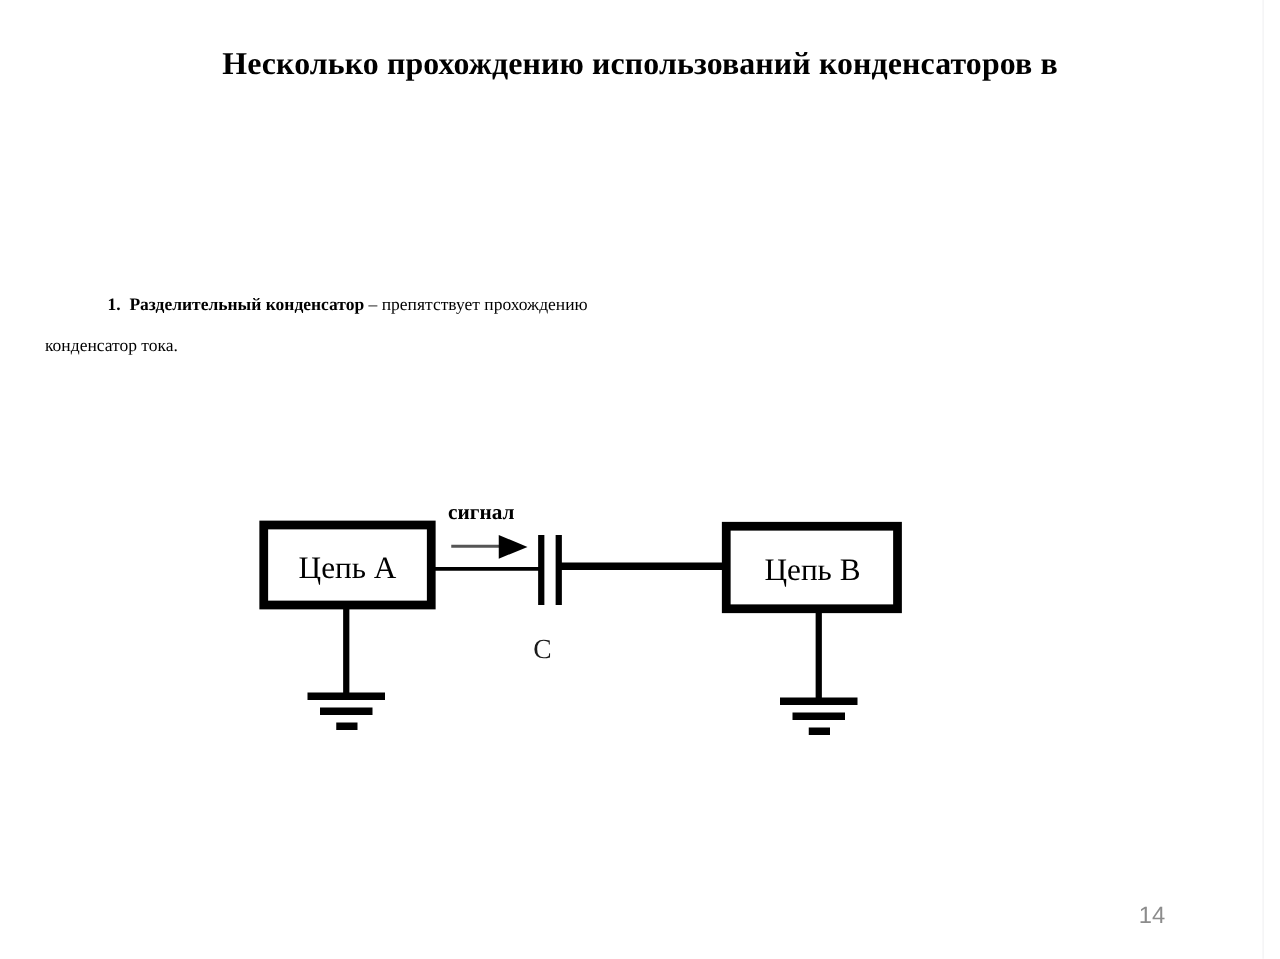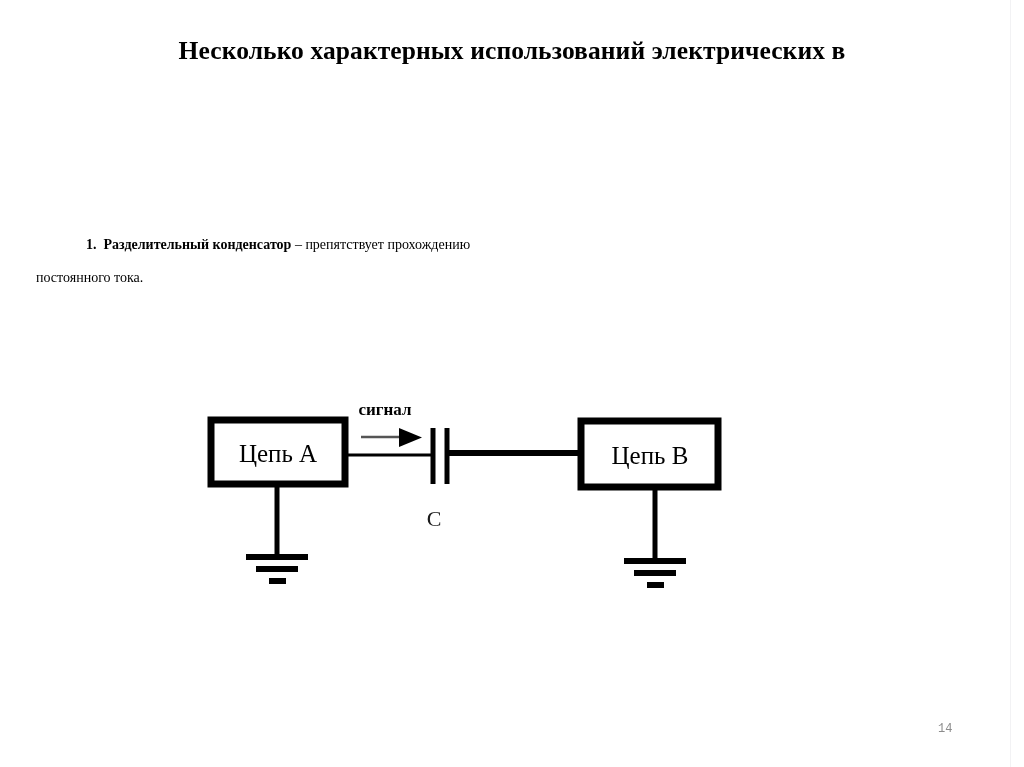--- a/index.html
+++ b/index.html
@@ -82,38 +82,38 @@
   .signal-label {
     font-family: "Liberation Serif", "DejaVu Serif", serif;
     font-size: 17px;
     font-weight: bold;
     fill: #000000;
   }
 
   
   #page-number {
     position: absolute;
-    left: 938px;
+    left: 911px;
     top: 722px;
-    font-family: Liberation Mono, monospace;
-    font-size: 12px;
+    font-family: Liberation Sans, sans-serif;
+    font-size: 19px;
     color: #8c8c8c;
   }
 </style>
 </head>
 <body>
 
 <div id="slide-edge"></div>
 
 <div id="slide-title">
-  <span class="line">Несколько характерных использований электрических в</span>
+  <span class="line">Несколько прохождению использований конденсаторов в</span>
 </div>
 
 <div id="body-text">
-  <span class="indent"></span><span class="b">1.</span><span class="b">&nbsp; </span><span class="b">Разделительный конденсатор</span><span class="b">&nbsp;</span><span>–</span><span> </span><span>препятствует прохождению</span><br><span>постоянного тока.</span>
+  <span class="indent"></span><span class="b">1.</span><span class="b">&nbsp; </span><span class="b">Разделительный конденсатор</span><span class="b">&nbsp;</span><span>–</span><span> </span><span>препятствует прохождению</span><br><span>конденсатор тока.</span>
 </div>
 
 <div id="circuit">
 <svg width="1024" height="767" viewBox="0 0 1024 767" xmlns="http://www.w3.org/2000/svg">
 
   <rect x="211" y="420" width="134" height="64" fill="#ffffff" stroke="#000000" stroke-width="7"></rect>
   <text x="278" y="462" text-anchor="middle" class="box-label">Цепь А</text>
 
   <line x1="277" y1="484" x2="277" y2="556" stroke="#000000" stroke-width="5"></line>
 

